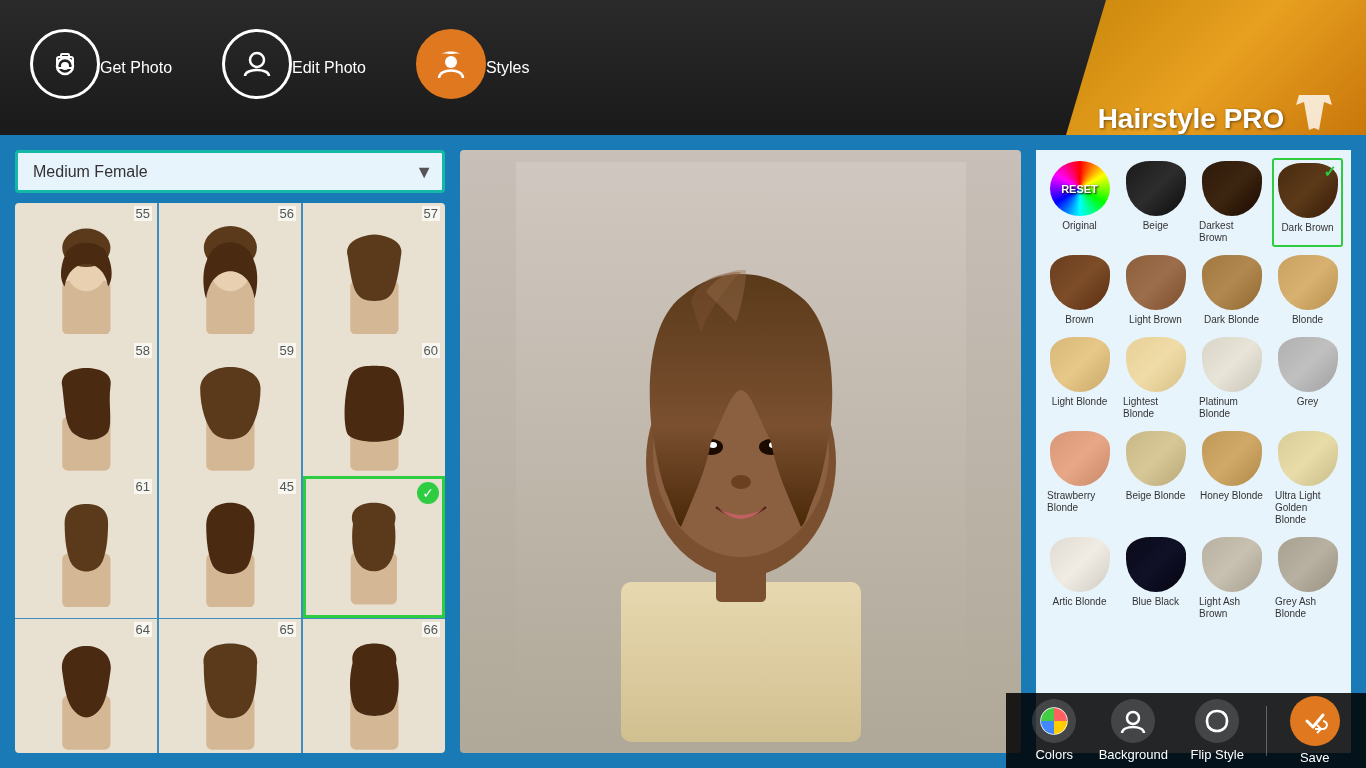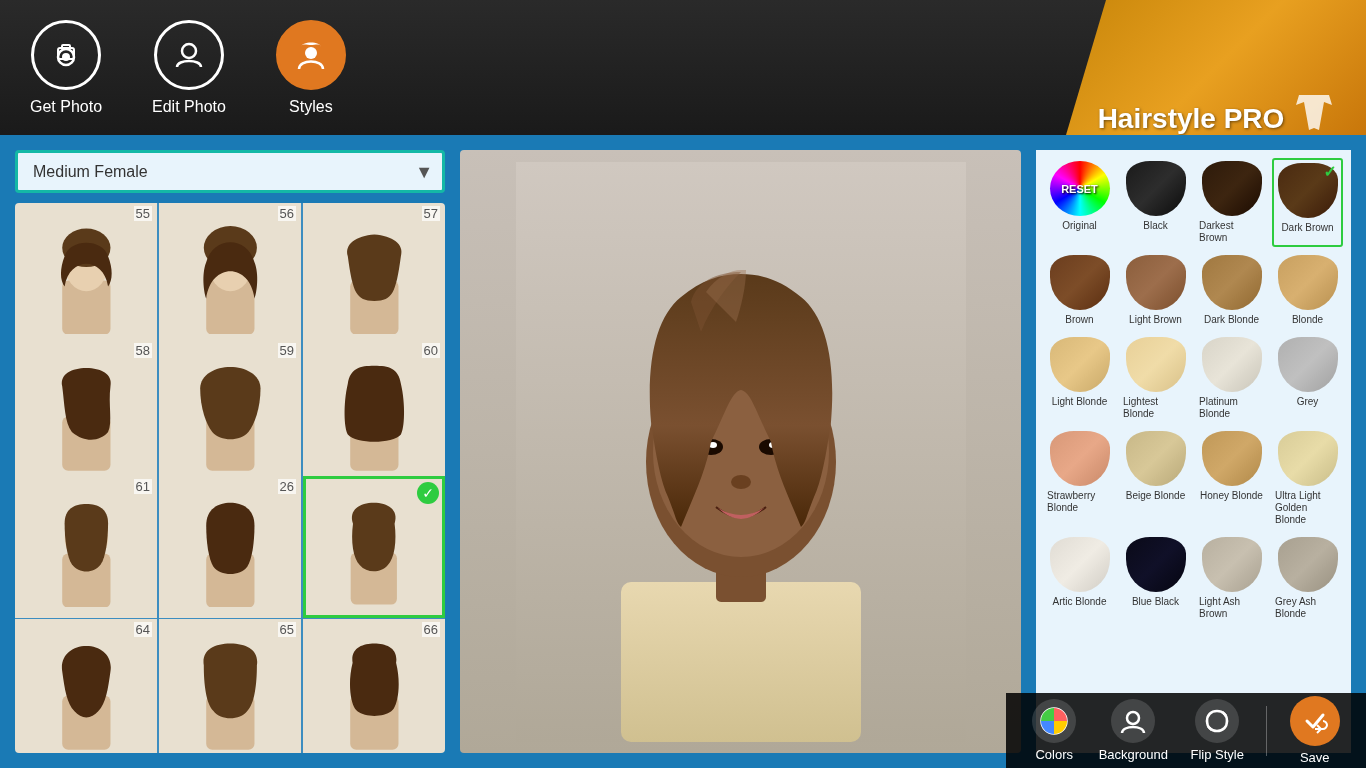--- a/index.html
+++ b/index.html
@@ -17,21 +17,21 @@
       background: linear-gradient(180deg, #2a2a2a 0%, #1a1a1a 100%);
       height: 135px;
       display: flex;
       align-items: center;
       padding: 0 30px;
       position: relative;
     }
 
     .nav-item {
       display: flex;
-      flex-direction: column;
+      flex-direction: row;
       align-items: center;
       margin-right: 50px;
       cursor: pointer;
       color: white;
       justify-content: space-between;
     }
 
     .nav-icon {
       width: 70px;
       height: 70px;
@@ -490,21 +490,21 @@
         <span class="style-num">61</span>
       </div>
       <div class="style-item">
         <div class="style-thumb-container">
           <svg class="person-svg" viewBox="0 0 80 100">
             <rect x="20" y="55" width="40" height="45" fill="#d4b896" rx="5"></rect>
             <ellipse cx="40" cy="42" rx="18" ry="22" fill="#e8d0b0"></ellipse>
             <path d="M20 32 C20 18 30 13 40 13 C50 13 60 18 60 32 C60 46 58 60 54 66 C48 74 32 74 26 66 C22 60 20 46 20 32Z" fill="#4a2a10"></path>
           </svg>
         </div>
-        <span class="style-num">26</span>
+        <span class="style-num">45</span>
       </div>
       <div class="style-item selected">
         <div class="style-thumb-container">
           <svg class="person-svg" viewBox="0 0 80 100">
             <rect x="20" y="55" width="40" height="45" fill="#d4b896" rx="5"></rect>
             <ellipse cx="40" cy="42" rx="18" ry="22" fill="#e8d0b0"></ellipse>
             <path d="M22 30 C18 18 28 12 40 12 C52 12 62 18 58 30 C60 45 58 60 52 66 C46 73 34 73 28 66 C22 60 20 45 22 30Z" fill="#5a3a1a"></path>
           </svg>
         </div>
         <div class="checkmark">✓</div>
@@ -600,21 +600,21 @@
   <div class="right-panel">
     <div class="color-grid">
 
       <div class="color-item">
         <div class="reset-swatch">RESET</div>
         <span class="color-label">Original</span>
       </div>
 
       <div class="color-item">
         <div class="color-swatch swatch-black"></div>
-        <span class="color-label">Black</span>
+        <span class="color-label">Beige</span>
       </div>
 
       <div class="color-item">
         <div class="color-swatch swatch-darkest-brown"></div>
         <span class="color-label">Darkest Brown</span>
       </div>
 
       <div class="color-item selected">
         <div class="color-swatch swatch-dark-brown"></div>
         <span class="color-label">Dark Brown</span>

